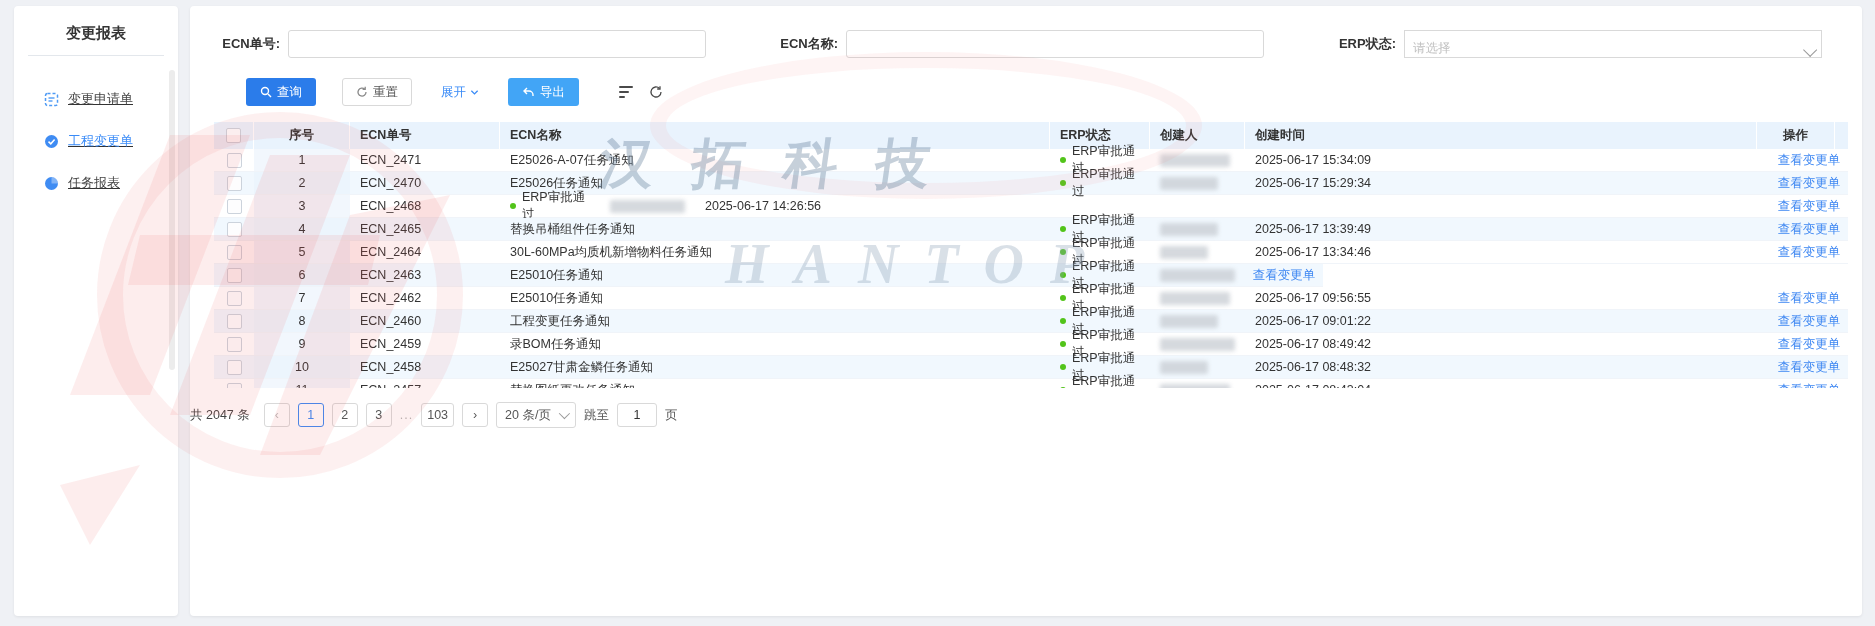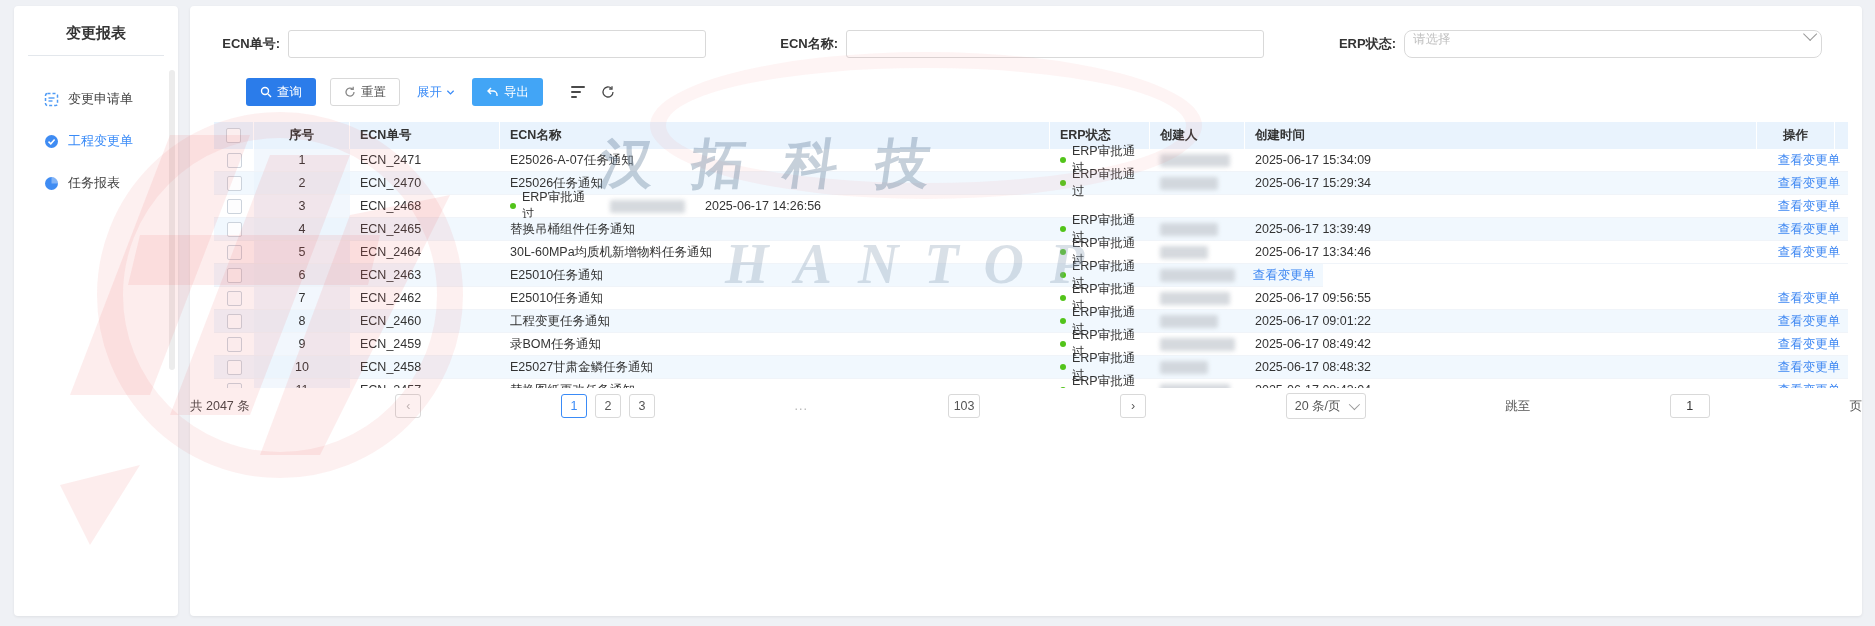--- a/index.html
+++ b/index.html
@@ -8,41 +8,41 @@
     background:#eff1f5;
     font-family:"Liberation Sans","DejaVu Sans",sans-serif;
     color:#333;font-size:13px;
   }
   .card{position:absolute;background:#fff;border-radius:4px;box-shadow:0 1px 3px rgba(0,0,0,.07);}
 
   
   .sidebar{left:14px;top:6px;width:164px;bottom:10px;}
   .sb-title{font-size:15px;font-weight:700;text-align:center;padding:18px 0 12px;font-family:Liberation Mono, monospace;}
   .sb-divider{height:1px;background:#e3e7ec;margin:0 14px;}
-  .sb-items{padding:22px 4px 0 30px;}
+  .sb-items{padding:22px 4px 0 30px;text-decoration:underline;}
   .sb-item{display:flex;align-items:center;gap:9px;height:42px;cursor:pointer;color:#444;}
   .sb-item.active{color:#3a8bf7;}
   .sb-ico{width:15px;height:15px;flex:0 0 15px;display:inline-block;}
   .sb-scrollbar{position:absolute;right:3px;top:64px;width:6px;height:300px;border-radius:3px;background:#ececec;}
 
   
   .main{left:190px;top:6px;right:13px;bottom:10px;overflow:hidden;}
 
   
   .filters{display:flex;align-items:center;margin:24px 40px 8px 18px;}
   .fgroup{display:flex;align-items:center;flex:1;}
   .flabel{font-weight:700;color:#333;white-space:nowrap;margin-right:8px;min-width:72px;text-align:right;}
   .finput{flex:1;height:28px;border:1px solid #d9d9d9;border-radius:3px;padding:0 8px;font-size:12.5px;color:#333;outline:none;background:#fff;box-sizing:border-box;max-width:420px;}
-  .fselect{flex:1;max-width:422px;height:28px;border:1px solid #d9d9d9;border-radius:8px;padding:0 8px;display:flex;align-items:flex-start;justify-content:space-between;background:#fff;cursor:pointer;box-sizing:border-box;}
+  .fselect{flex:1;max-width:422px;height:28px;border:1px solid #d9d9d9;border-radius:0;padding:0 8px;display:flex;align-items:flex-end;justify-content:space-between;background:#fff;cursor:pointer;box-sizing:border-box;}
   .placeholder{color:#bfbfbf;font-size:12.5px;}
   .chev{width:9px;height:9px;border-right:1.5px solid #999;border-bottom:1.5px solid #999;transform:rotate(45deg) translateY(-3px);}
   .fgroup+.fgroup{margin-left:60px;}
 
   
-  .toolbar{display:flex;align-items:center;margin:20px 0 0 56px;gap:14px;}
+  .toolbar{display:flex;align-items:center;margin:20px 0 0 56px;gap:26px;}
   .btn{height:26px;display:inline-flex;align-items:center;gap:5px;padding:0 13px;border-radius:3px;font-size:12.5px;cursor:pointer;border:1px solid transparent;user-select:none;}
   .btn-primary{background:#2b7cea;color:#fff;}
   .btn-plain{background:#fff;border-color:#d9d9d9;color:#555;}
   .btn-link{color:#3a8bf7;padding:0 2px;gap:4px;}
   .btn-export{background:#42a5f6;color:#fff;}
   .tool-icons{display:flex;align-items:center;gap:16px;margin-left:14px;color:#4a4a4a;}
   .density-icon{display:inline-flex;flex-direction:column;gap:3px;cursor:pointer;}
   .density-icon i{display:block;height:2px;background:#4a4a4a;border-radius:1px;}
   .density-icon i:nth-child(1){width:14px;}
   .density-icon i:nth-child(2){width:10px;}
@@ -69,21 +69,21 @@
   .tr.stripe .td.col-no{background:#ecf5fd;}
   .checkbox{width:13px;height:13px;border:1px solid #ccd3dc;border-radius:2px;background:#fdfdfe;cursor:pointer;}
   .dot{width:6px;height:6px;border-radius:50%;background:#52c41a;margin-right:6px;flex:0 0 6px;}
   .blur-block{height:13px;width:70px;border-radius:2px;background:#c8cdd3;filter:blur(2px);opacity:.75;}
   .tr:nth-child(2n) .blur-block{width:58px;}
   .tr:nth-child(3n) .blur-block{width:78px;}
   .tr:nth-child(5n) .blur-block{width:48px;}
   .link{color:#3e87f2;cursor:pointer;text-decoration:none;white-space:nowrap;}
 
   
-  .pager{display:flex;align-items:center;justify-content:space-between;gap:8px;margin-top:5px;font-size:12.5px;color:#555;}
+  .pager{display:flex;align-items:center;justify-content:flex-start;gap:8px;margin-top:14px;font-size:12.5px;color:#555;}
   .pg-total{margin-right:6px;color:#444;}
   .pg-btn{min-width:26px;height:24px;border:1px solid #d9d9d9;border-radius:3px;background:#fff;display:inline-flex;align-items:center;justify-content:center;padding:0 5px;cursor:pointer;color:#555;box-sizing:border-box;}
   .pg-btn.active{border-color:#3a8bf7;color:#3a8bf7;}
   .pg-ellipsis{color:#b5b5b5;letter-spacing:1px;cursor:pointer;}
   .pg-size{height:24px;border:1px solid #d9d9d9;border-radius:3px;display:inline-flex;align-items:center;gap:8px;padding:0 8px;background:#fff;cursor:pointer;}
   .pg-size .chev{transform:rotate(45deg) translateY(-2px);width:7px;height:7px;}
   .pg-jump-input{width:40px;height:24px;border:1px solid #d9d9d9;border-radius:3px;text-align:center;font-size:12.5px;color:#333;outline:none;box-sizing:border-box;}
 
   
   .wm{position:absolute;pointer-events:none;z-index:9;}

